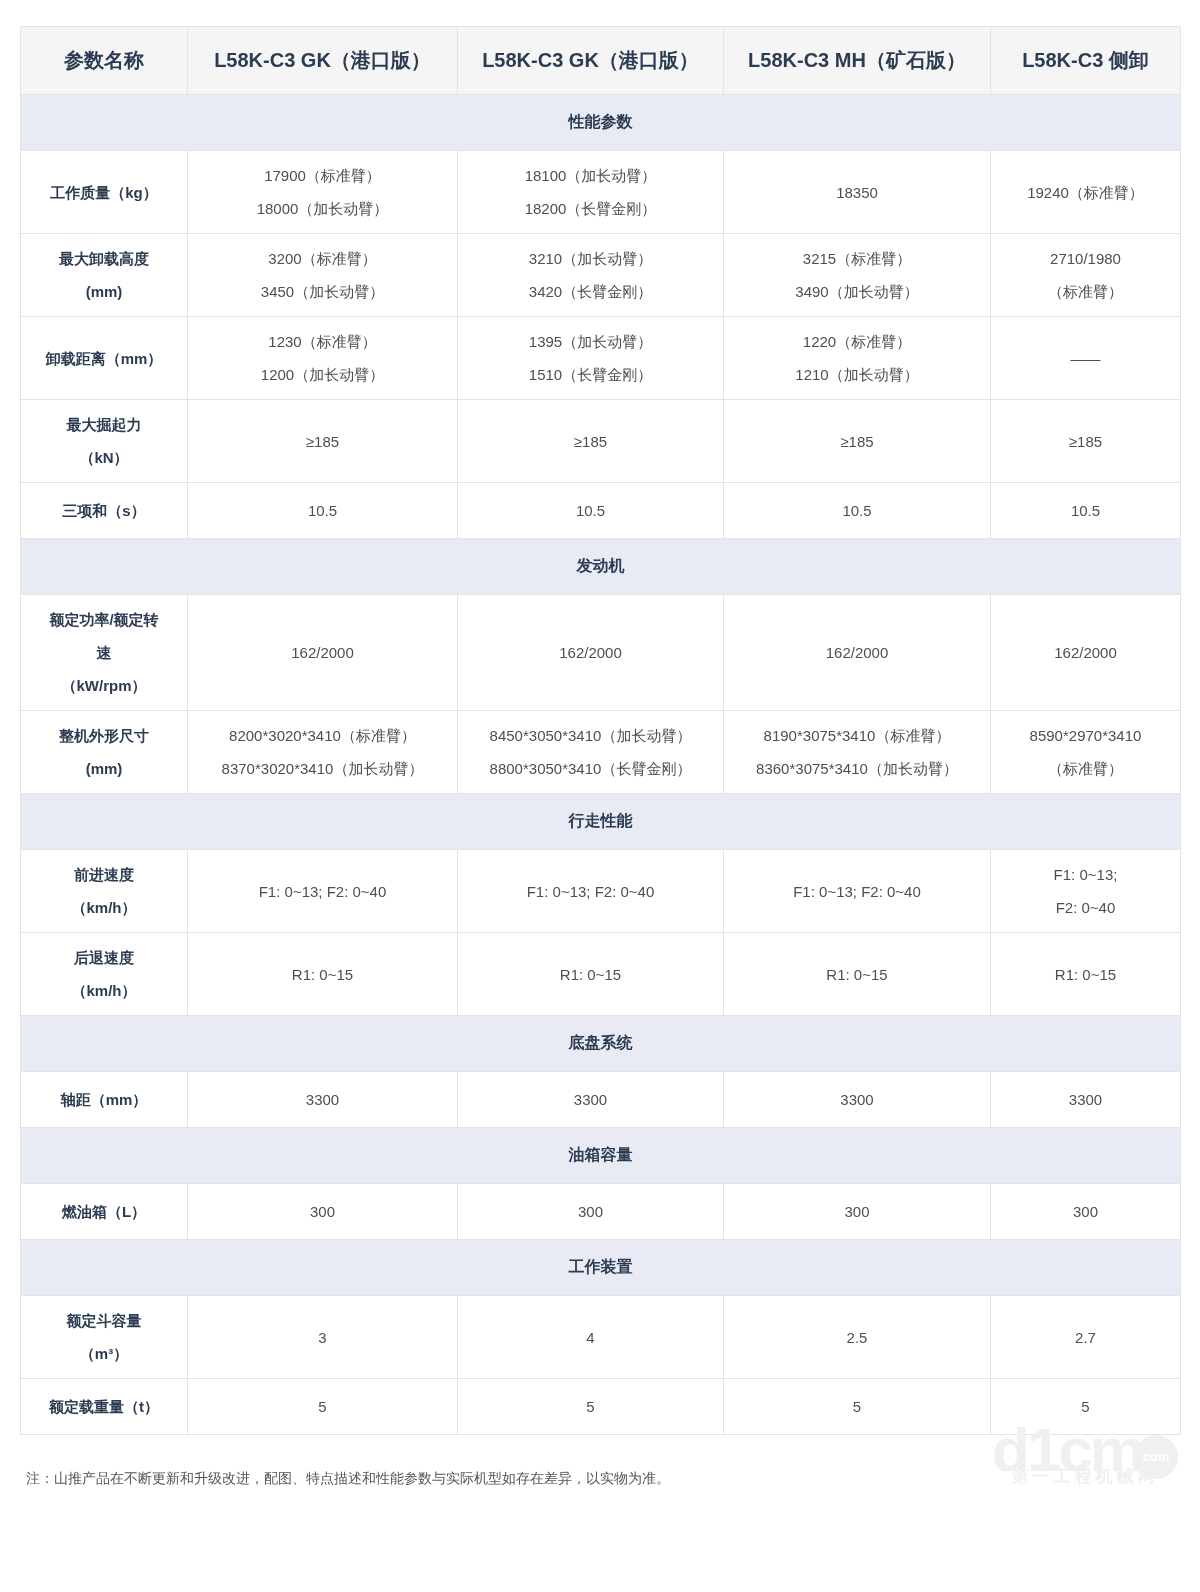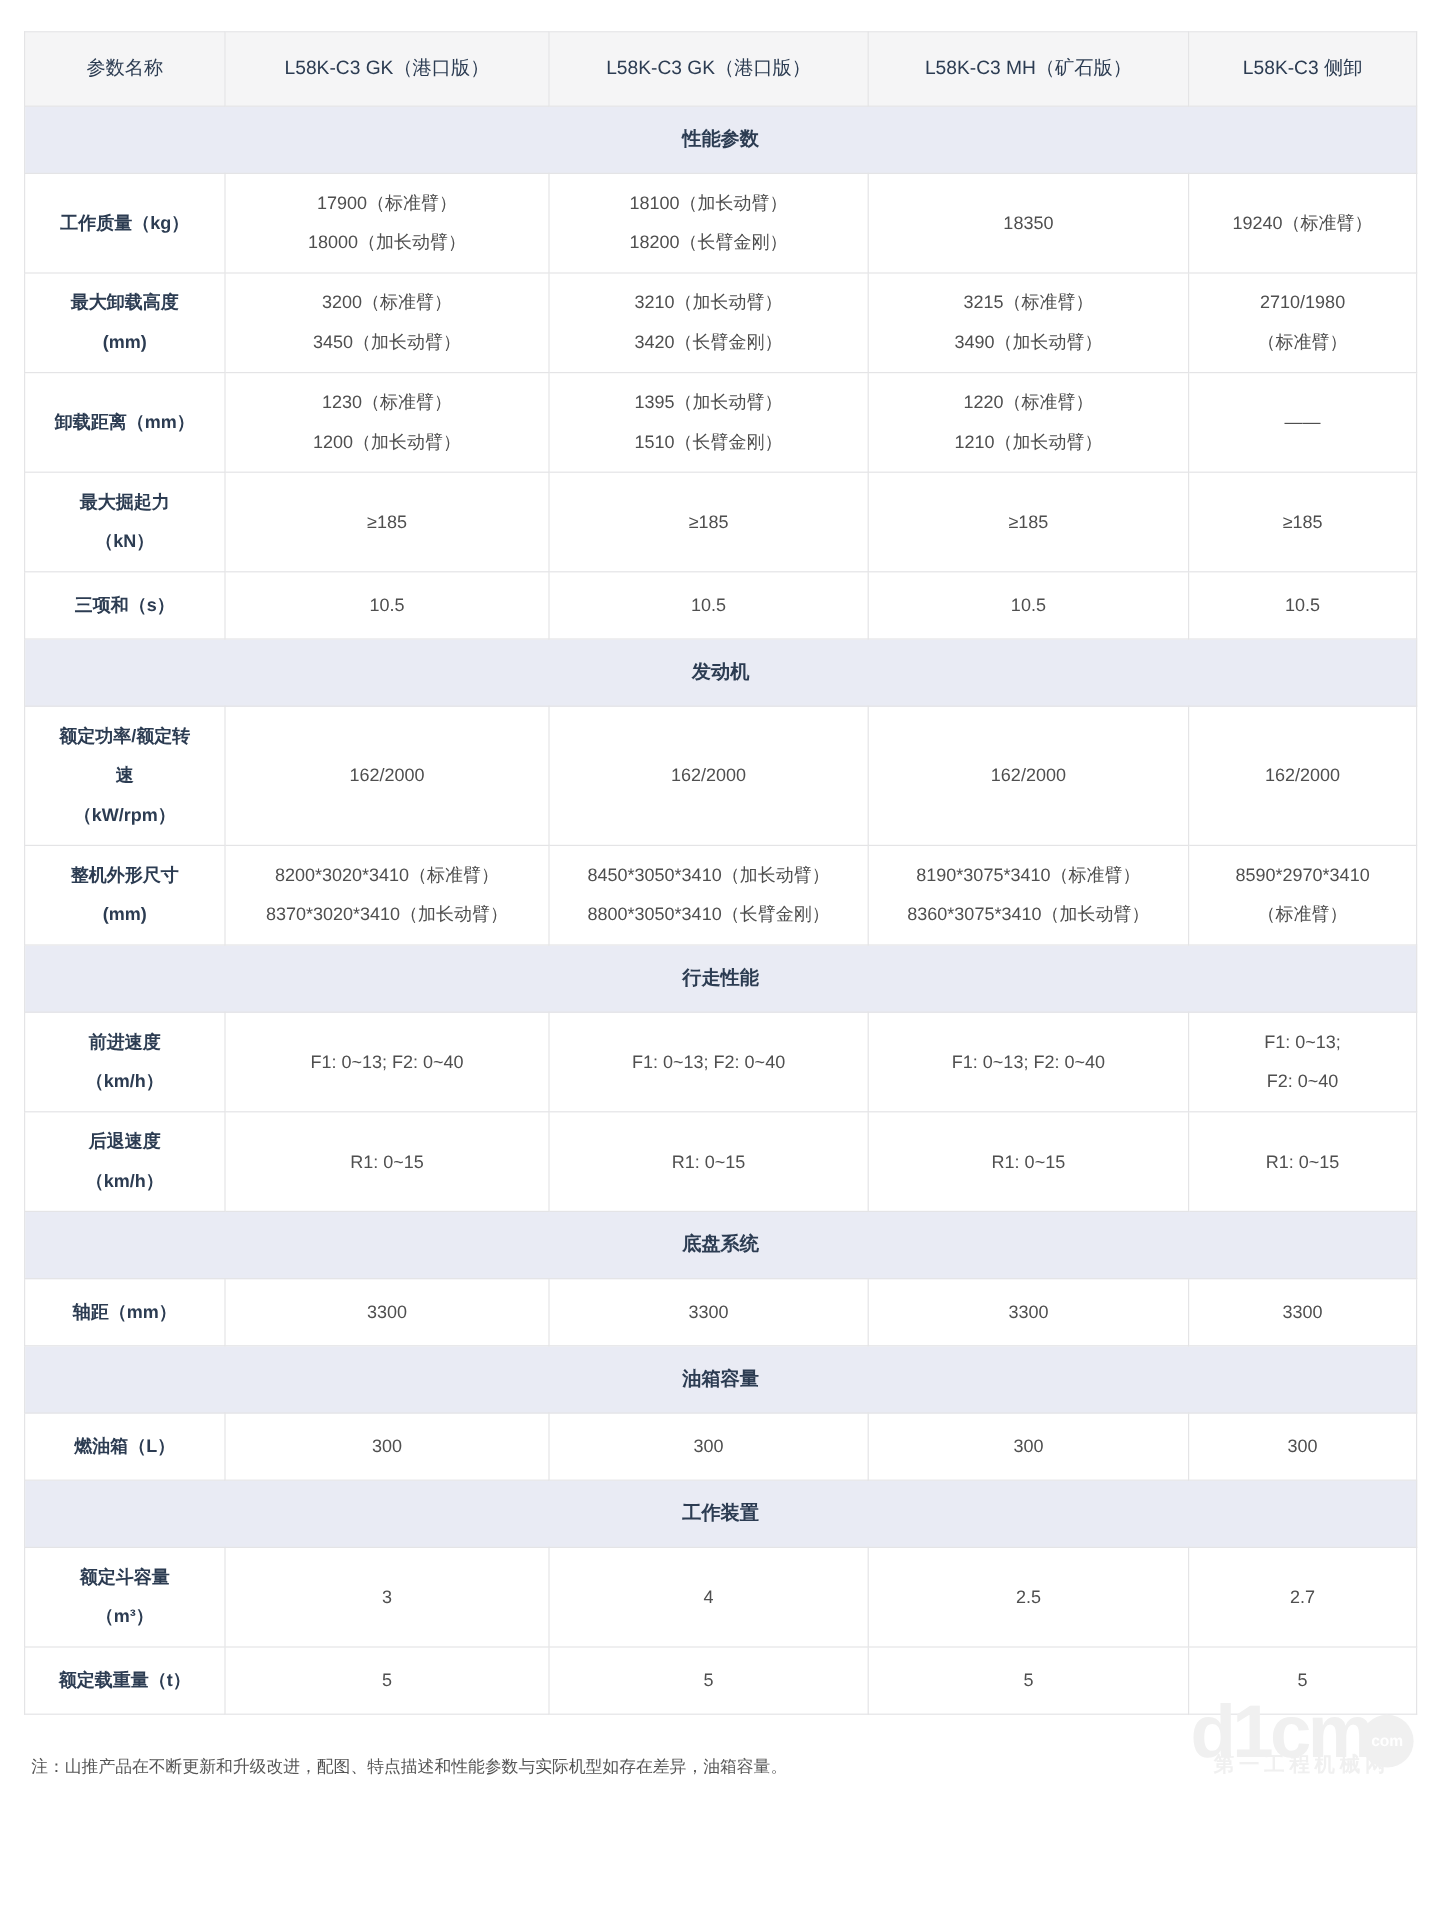--- a/index.html
+++ b/index.html
@@ -31,22 +31,22 @@
   .spec-table td,.spec-table th{
     border:1px solid var(--border);
     text-align:center;
     vertical-align:middle;
     white-space:pre-line;
   }
   .spec-table thead th{
     height:56px;
     background:var(--header-bg);
     color:var(--heading-text);
-    font-size:16px;
-    font-weight:normal;
+    font-size:20px;
+    font-weight:bold;
     padding:20px 8px;
   }
   .section-row td{
     height:56px;
     background:var(--band-bg);
     color:var(--heading-text);
     font-size:16px;
     font-weight:bold;
     padding:6px 20px;
   }
@@ -252,21 +252,21 @@
         <tr>
           <td class="param-label">额定载重量（t）</td>
           <td class="value-cell">5</td>
           <td class="value-cell">5</td>
           <td class="value-cell">5</td>
           <td class="value-cell">5</td>
         </tr>
       </tbody>
   </table>
 
-  <p class="note">注：山推产品在不断更新和升级改进，配图、特点描述和性能参数与实际机型如存在差异，油箱容量。</p>
+  <p class="note">注：山推产品在不断更新和升级改进，配图、特点描述和性能参数与实际机型如存在差异，以实物为准。</p>
 
   <div class="watermark">
     <div class="wm-top">
       <span class="wm-logo">d1cm</span>
       <span class="wm-circle">com</span>
     </div>
     <div class="wm-caption">第一工程机械网</div>
   </div>
 
 </div>

